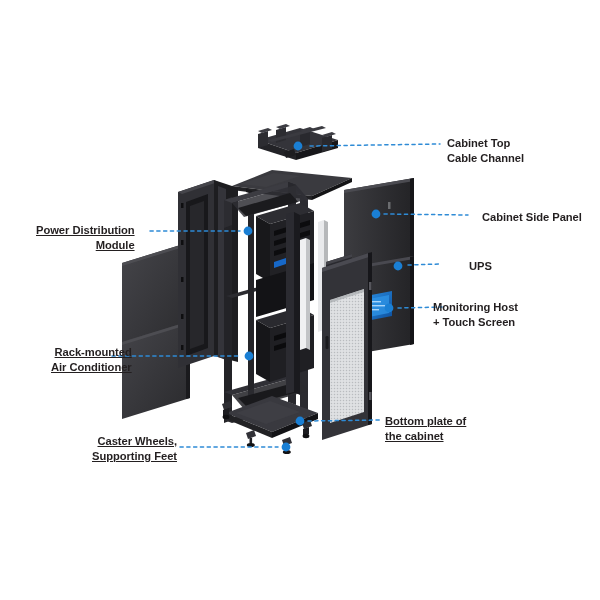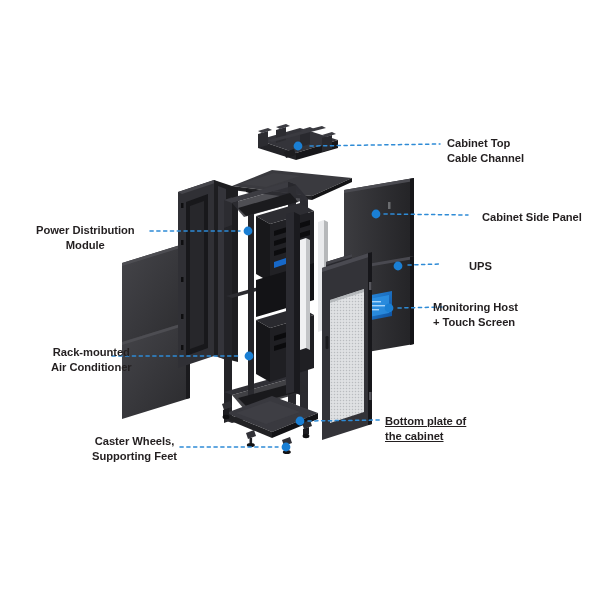--- a/index.html
+++ b/index.html
@@ -27,21 +27,21 @@
     position: absolute;
     font-family: "Liberation Sans", sans-serif;
     font-size: 11.2px;
     font-weight: bold;
     color: #231f20;
     line-height: 1.32;
     white-space: pre;
     letter-spacing: -0.05px;
   }
   .callout-label.right { text-align: left; }
-  .callout-label.left  { text-align: center; }
+  .callout-label.left  { text-align: right; text-decoration: underline; }
 </style>
 </head>
 <body>
 
 <div id="stage">
 
   <svg id="diagram-svg" viewBox="0 0 600 600">
     <defs>
       <linearGradient id="gPanelA" x1="0" y1="0" x2="1" y2="1">
         <stop offset="0%" stop-color="#45454a"></stop>

